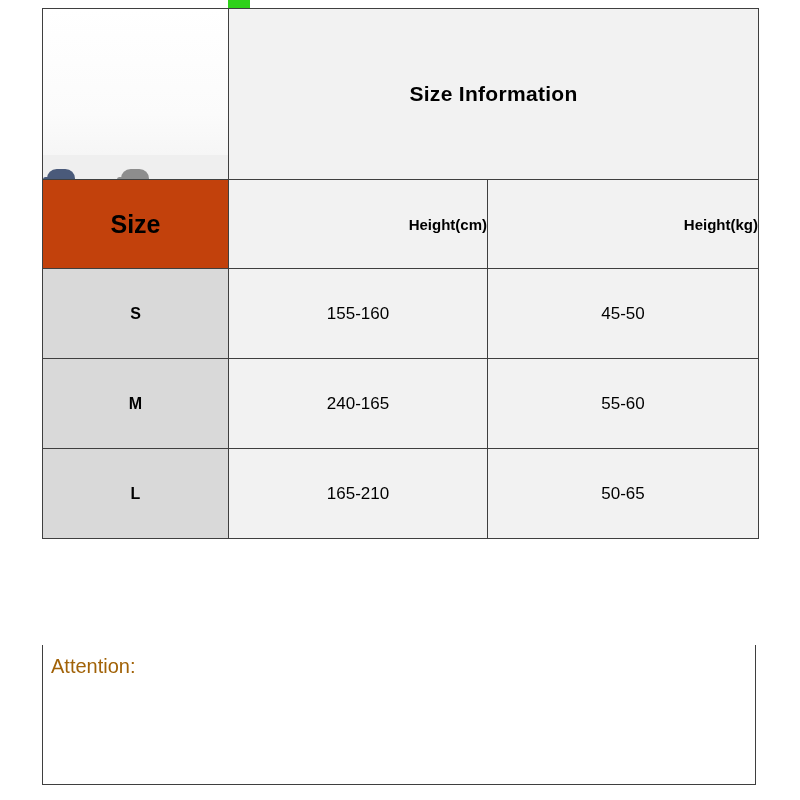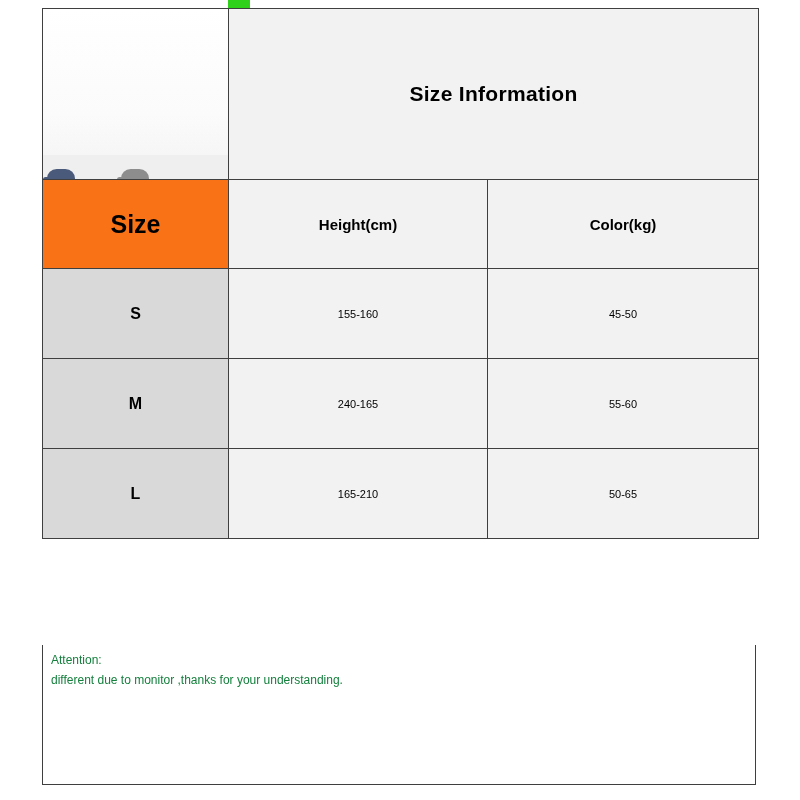--- a/index.html
+++ b/index.html
@@ -46,64 +46,64 @@
   }
   .title-cell {
     background: #f2f2f2;
     text-align: center;
     font-size: 21px;
     font-weight: bold;
     letter-spacing: .3px;
   }
   
   .hdr-size {
-    background: #f97316;
+    background: #c2410c;
     text-align: center;
     font-size: 25px;
     font-weight: bold;
     height: 88px;
   }
   .hdr-col {
     background: #f2f2f2;
-    text-align: center;
+    text-align: right;
     font-size: 15px;
     font-weight: bold;
     height: 88px;
   }
   .cell-size {
     background: #d9d9d9;
     text-align: center;
     font-size: 16px;
     font-weight: bold;
     height: 89px;
   }
   .cell-val {
     background: #f2f2f2;
     text-align: center;
-    font-size: 11px;
+    font-size: 17px;
     height: 89px;
   }
   
   .attention {
     position: absolute;
     left: 42px;
     top: 645px;
     width: 714px;
     height: 140px;
     border: 1px solid #3f3f3f;
     border-top: none;
     box-sizing: border-box;
     background: #ffffff;
     padding: 6px 8px 0 8px;
   }
   .attention p {
     margin: 0 0 1px 0;
-    font-size: 12px;
+    font-size: 20px;
     line-height: 1.55;
-    color: #15803d;
+    color: #a16207;
   }
   
   .green-mark {
     position: absolute;
     left: 228px;
     top: 0px;
     width: 22px;
     height: 12px;
     background: #2fd11a;
   }
@@ -192,21 +192,21 @@
 
             </div>
           </div>
         </td>
         <td class="title-cell" colspan="2">Size Information</td>
       </tr>
 
       <tr>
         <td class="hdr-size">Size</td>
         <td class="hdr-col">Height(cm)</td>
-        <td class="hdr-col">Color(kg)</td>
+        <td class="hdr-col">Height(kg)</td>
       </tr>
 
       <tr>
         <td class="cell-size">S</td>
         <td class="cell-val">155-160</td>
         <td class="cell-val">45-50</td>
       </tr>
       <tr>
         <td class="cell-size">M</td>
         <td class="cell-val">240-165</td>
@@ -215,16 +215,15 @@
       <tr>
         <td class="cell-size">L</td>
         <td class="cell-val">165-210</td>
         <td class="cell-val">50-65</td>
       </tr>
     </tbody>
   </table>
 
   <div class="attention">
     <p>Attention:</p>
-    <p>different due to monitor ,thanks for your understanding.</p>
   </div>
 
 </div>
 
 </body></html>

